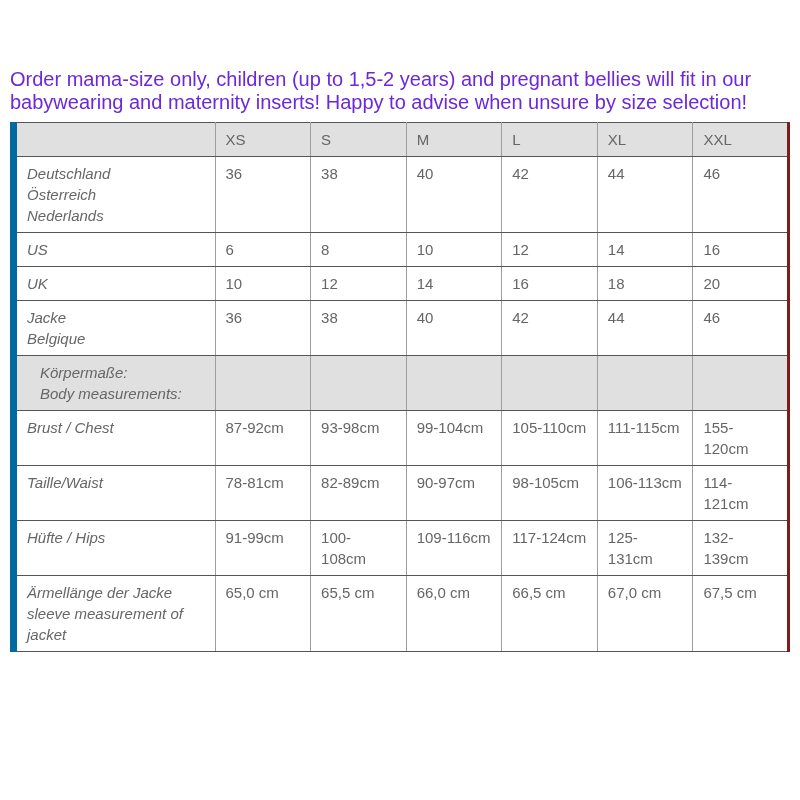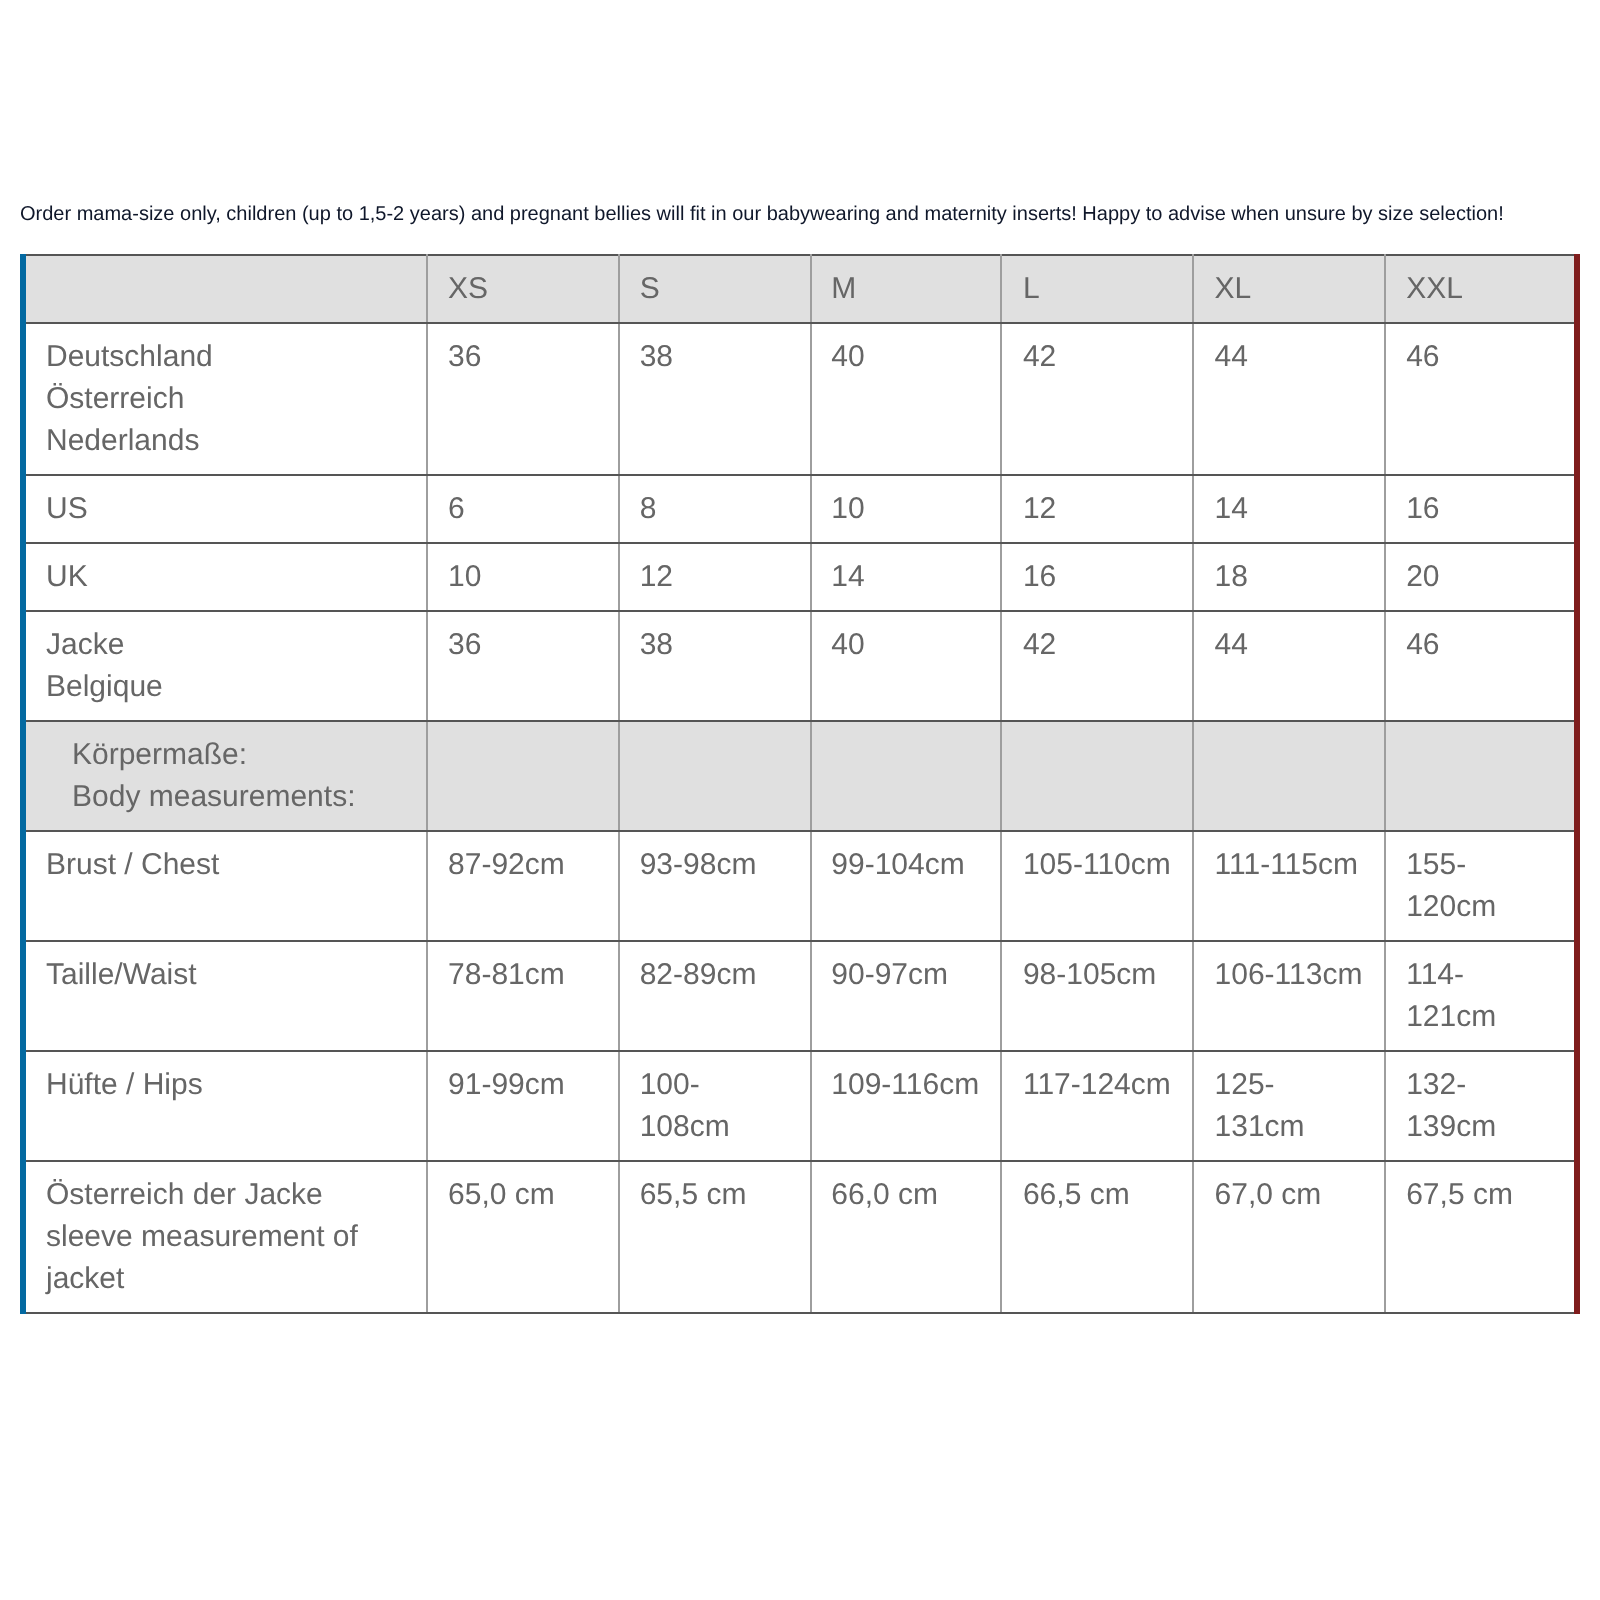--- a/index.html
+++ b/index.html
@@ -9,24 +9,24 @@
     color: #666666;
   }
   .page {
     width: 800px;
     height: 800px;
     padding: 0 10px;
     background: #ffffff;
     overflow: hidden;
   }
   .intro {
-    margin: 96px 0 8px 0;
-    font-size: 10px;
+    margin: 68px 0 8px 0;
+    font-size: 20px;
     line-height: 23px;
-    color: #0f172a;
+    color: #6d28d9;
   }
   table.size-table {
     width: 100%;
     border-collapse: collapse;
     table-layout: fixed;
   }
   col.label-col { width: 26%; }
   col.size-col  { width: 12.333%; }
   th, td {
     border-top: 1px solid #555555;
@@ -34,21 +34,21 @@
     border-left: 1px solid #9e9e9e;
     border-right: 1px solid #9e9e9e;
     padding: 6px 10px;
     font-size: 15px;
     line-height: 21px;
     font-weight: normal;
     text-align: left;
     vertical-align: top;
     color: #666666;
   }
-  th:first-child, td:first-child { border-left: 3px solid #0369a1; }
+  th:first-child, td:first-child { border-left: 7px solid #0369a1; font-style: italic; }
   th:last-child,  td:last-child  { border-right: 3px solid #7f1d1d; }
   thead th { background: #e0e0e0; }
   tr.section-row td { background: #e0e0e0; padding-left: 23px; }
 </style>
 </head>
 <body>
 
 <div class="page">
 
   <p class="intro">Order mama-size only, children (up to 1,5-2 years) and pregnant bellies will fit in our babywearing and maternity inserts! Happy to advise when unsure by size selection!</p>
@@ -162,21 +162,21 @@
         <td>91-99cm</td>
         <td>100-108cm</td>
         <td>109-116cm</td>
         <td>117-124cm</td>
         <td>125-131cm</td>
         <td>132-139cm</td>
       </tr>
 
       <tr>
         <td>
-          <div>Österreich der Jacke</div>
+          <div>Ärmellänge der Jacke</div>
           <div>sleeve measurement of jacket</div>
         </td>
         <td>65,0 cm</td>
         <td>65,5 cm</td>
         <td>66,0 cm</td>
         <td>66,5 cm</td>
         <td>67,0 cm</td>
         <td>67,5 cm</td>
       </tr>
 

